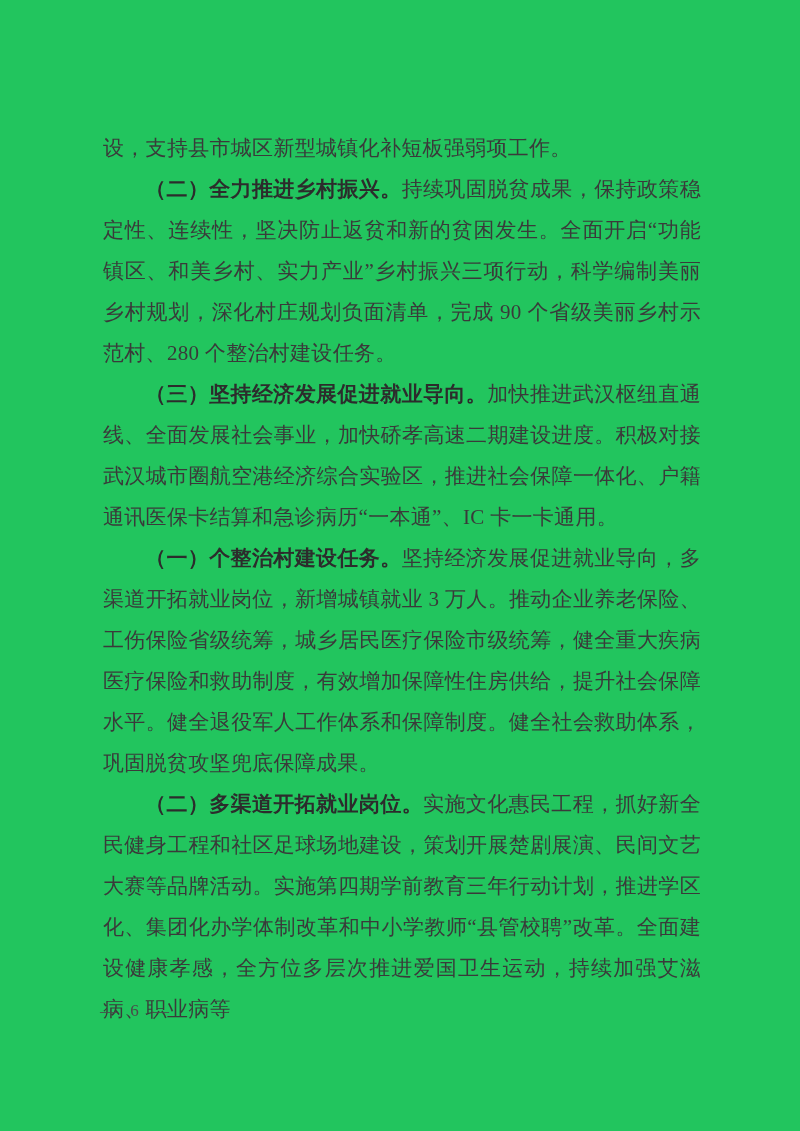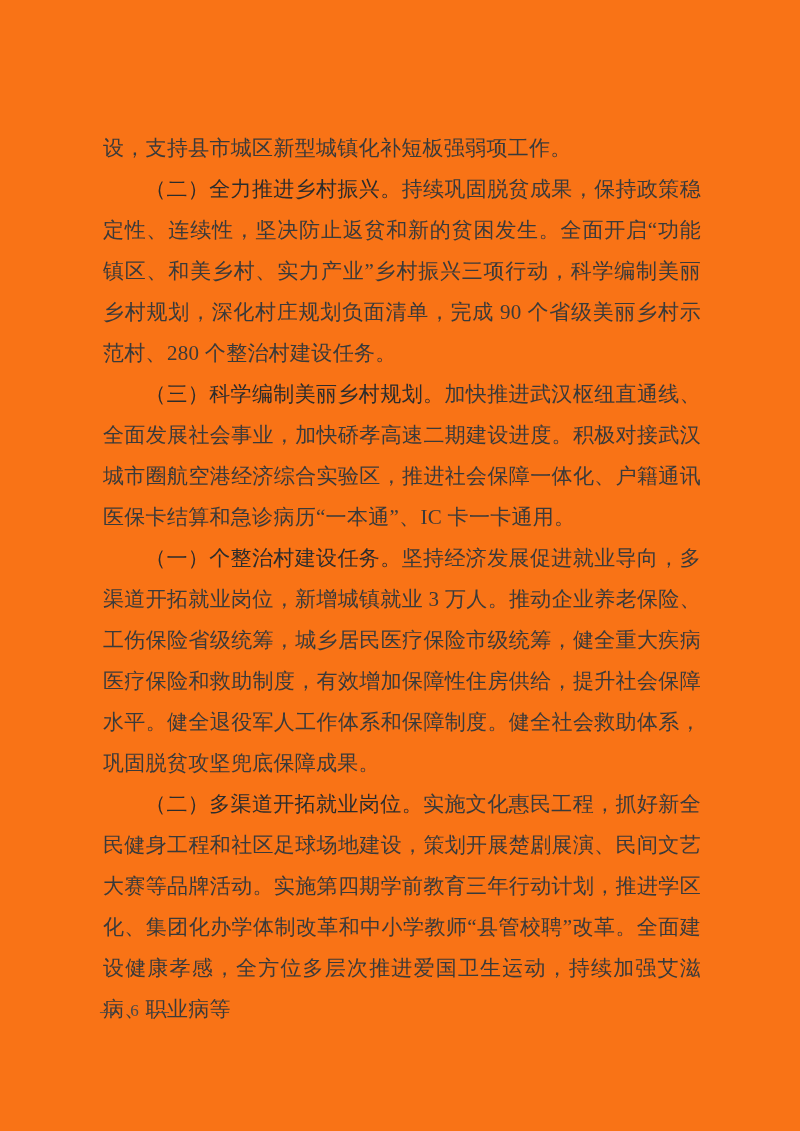--- a/index.html
+++ b/index.html
@@ -10,21 +10,21 @@
   body {
     width: 800px;
     height: 1131px;
     position: relative;
     overflow: hidden;
     font-family: "Liberation Serif", serif;
   }
   .page {
     position: absolute;
     inset: 0;
-    background: #f97316;
+    background: #22c55e;
   }
   .content {
     position: absolute;
     left: 103px;
     top: 128px;
     width: 598px;
   }
   .body-text {
     margin: 0;
     font-size: 21px;
@@ -32,21 +32,21 @@
     color: #3a3a3a;
     text-align: justify;
     text-indent: 2em;
     font-family: "Liberation Serif", serif;
     letter-spacing: 0.3px;
   }
   .body-text.no-indent {
     text-indent: 0;
   }
   .lead {
-    font-weight: 400;
+    font-weight: 700;
     color: #2c2c2c;
   }
   .heading {
     margin: -8px 0 0 0;
     font-size: 22px;
     line-height: 41px;
     font-weight: 700;
     color: #1f1f1f;
     text-indent: 2em;
     font-family: "Liberation Sans", sans-serif;
@@ -67,21 +67,21 @@
 </head>
 <body>
 
 <main class="page">
   <section class="content">
 
     <p class="body-text no-indent"><span>设，支持县市城区新型城镇化补短板强弱项工作。</span></p>
 
     <p class="body-text"><span class="lead">（二）全力推进乡村振兴。</span><span>持续巩固脱贫成果，保持政策稳定性、连续性，坚决防止返贫和新的贫困发生。全面开启“功能镇区、和美乡村、实力产业”乡村振兴三项行动，科学编制美丽乡村规划，深化村庄规划负面清单，完成 90 个省级美丽乡村示范村、280 个整治村建设任务。</span></p>
 
-    <p class="body-text"><span class="lead">（三）科学编制美丽乡村规划。</span><span>加快推进武汉枢纽直通线、全面发展社会事业，加快硚孝高速二期建设进度。积极对接武汉城市圈航空港经济综合实验区，推进社会保障一体化、户籍通讯医保卡结算和急诊病历“一本通”、IC 卡一卡通用。</span></p>
+    <p class="body-text"><span class="lead">（三）坚持经济发展促进就业导向。</span><span>加快推进武汉枢纽直通线、全面发展社会事业，加快硚孝高速二期建设进度。积极对接武汉城市圈航空港经济综合实验区，推进社会保障一体化、户籍通讯医保卡结算和急诊病历“一本通”、IC 卡一卡通用。</span></p>
 
 
     <p class="body-text"><span class="lead">（一）个整治村建设任务。</span><span>坚持经济发展促进就业导向，多渠道开拓就业岗位，新增城镇就业 3 万人。推动企业养老保险、工伤保险省级统筹，城乡居民医疗保险市级统筹，健全重大疾病医疗保险和救助制度，有效增加保障性住房供给，提升社会保障水平。健全退役军人工作体系和保障制度。健全社会救助体系，巩固脱贫攻坚兜底保障成果。</span></p>
 
     <p class="body-text"><span class="lead">（二）多渠道开拓就业岗位。</span><span>实施文化惠民工程，抓好新全民健身工程和社区足球场地建设，策划开展楚剧展演、民间文艺大赛等品牌活动。实施第四期学前教育三年行动计划，推进学区化、集团化办学体制改革和中小学教师“县管校聘”改革。全面建设健康孝感，全方位多层次推进爱国卫生运动，持续加强艾滋病、职业病等</span></p>
 
   </section>
 
   <footer class="page-number">— 6 —</footer>
 </main>

